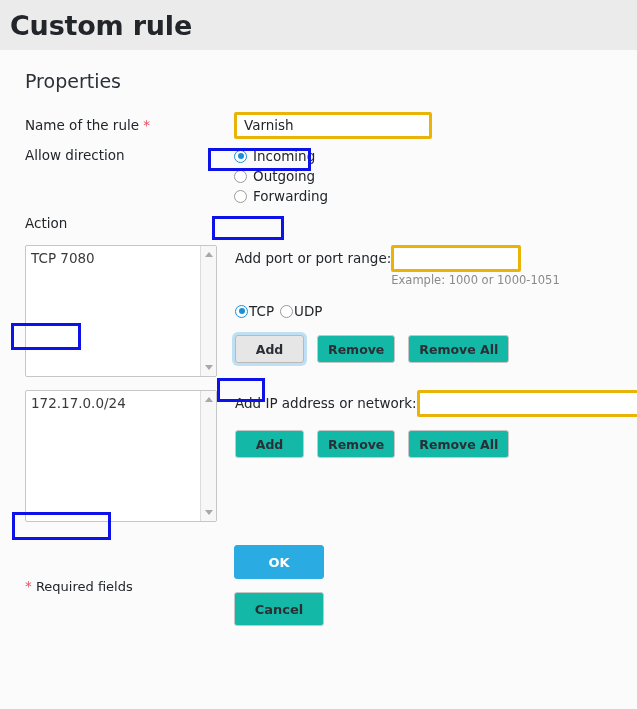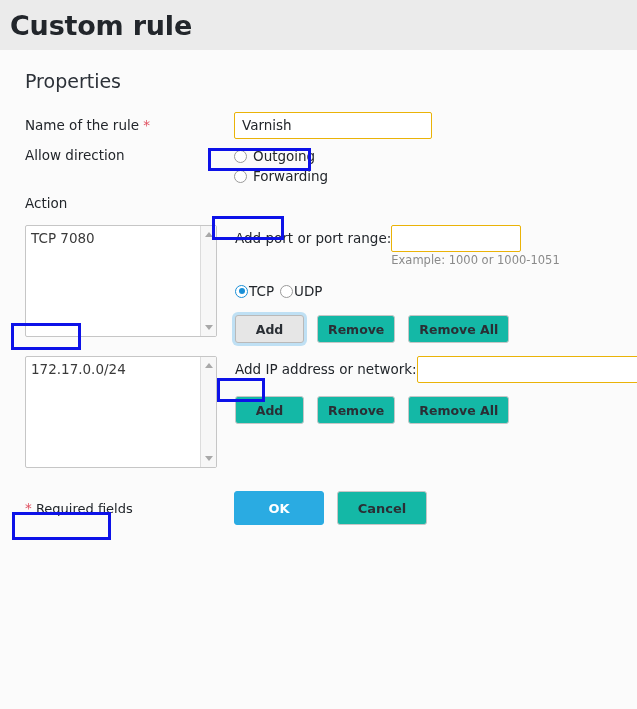--- a/index.html
+++ b/index.html
@@ -70,21 +70,21 @@
   .req-star {
     color: #e05262;
     font-size: 13.5px;
   }
   .prop-field { flex: 1 1 auto; }
 
   input.text-input {
     font-family: "DejaVu Sans", "Liberation Sans", sans-serif;
     font-size: 13.5px;
     color: #22262b;
-    border: 1px solid #eab308;
+    border: 3px solid #eab308;
     background: #ffffff;
     border-radius: 2px;
     padding: 4px 7px;
     box-sizing: border-box;
     height: 27px;
     outline: none;
   }
   #name-input { width: 198px; }
 
   
@@ -139,21 +139,21 @@
 
   
   .list-row {
     display: flex;
     align-items: flex-start;
     margin-top: 13px;
   }
   .listbox {
     width: 192px;
     flex: 0 0 192px;
-    height: 112px;
+    height: 132px;
     border: 1px solid #c6c6c6;
     background: #ffffff;
     border-radius: 2px;
     box-sizing: border-box;
     position: relative;
     display: flex;
     overflow: hidden;
   }
   .listbox-items {
     flex: 1 1 auto;
@@ -252,21 +252,21 @@
     margin-top: 23px;
     display: flex;
     align-items: center;
   }
   .required-note {
     width: 209px;
     flex: 0 0 209px;
     font-size: 13px;
     color: #22262b;
   }
-  .footer-btns { display: flex; gap: 13px; }
+  .footer-btns { display: flex; gap: 13px; flex-direction: column; }
   .btn.wide { min-width: 90px; height: 34px; font-size: 13px; }
 </style>
 </head>
 <body>
 
 <div class="page-header">
   <div class="page-title">Custom rule</div>
 </div>
 
 <div class="content">
@@ -282,20 +282,24 @@
       </div>
       <div class="prop-field">
         <input class="text-input" id="name-input" type="text" value="Varnish" style="">
       </div>
     </div>
 
     <div class="prop-row" style="margin-top:4px;">
       <div class="prop-label">Allow direction</div>
       <div class="prop-field">
 
+        <div class="radio-line">
+          <span class="radio-dot checked"></span>
+          <span class="radio-label">Incoming</span>
+        </div>
 
         <div class="radio-line">
           <span class="radio-dot"></span>
           <span class="radio-label">Outgoing</span>
         </div>
 
         <div class="radio-line">
           <span class="radio-dot"></span>
           <span class="radio-label">Forwarding</span>
         </div>

